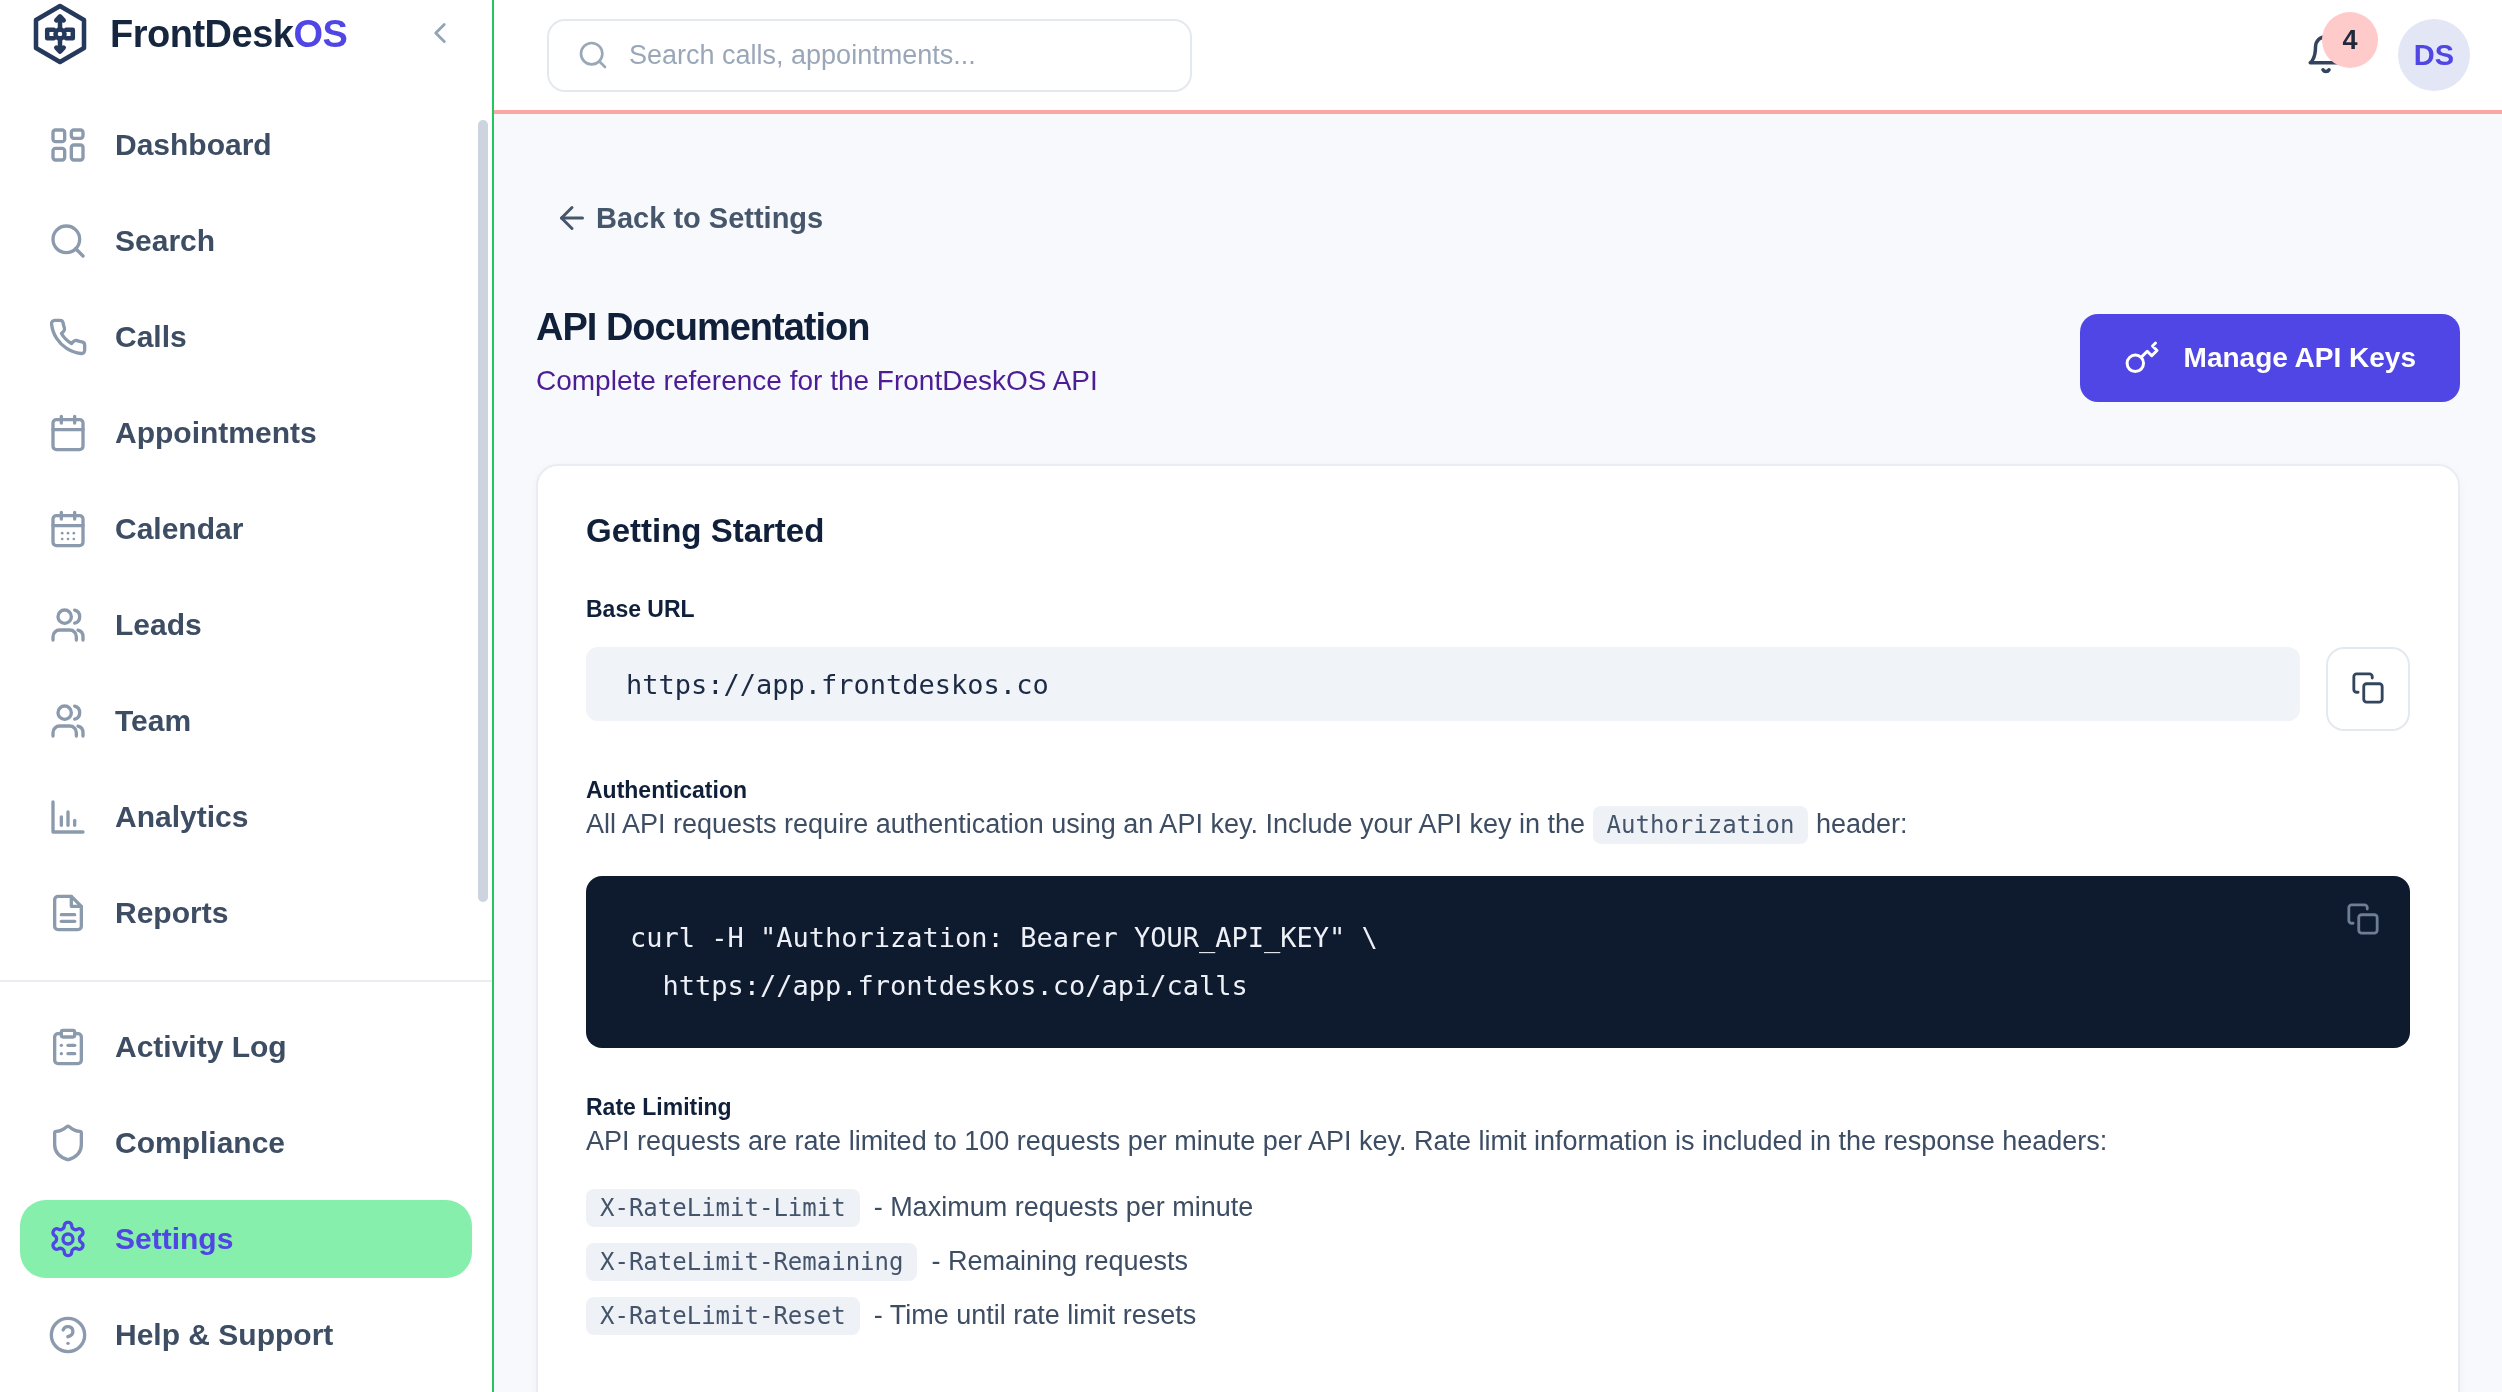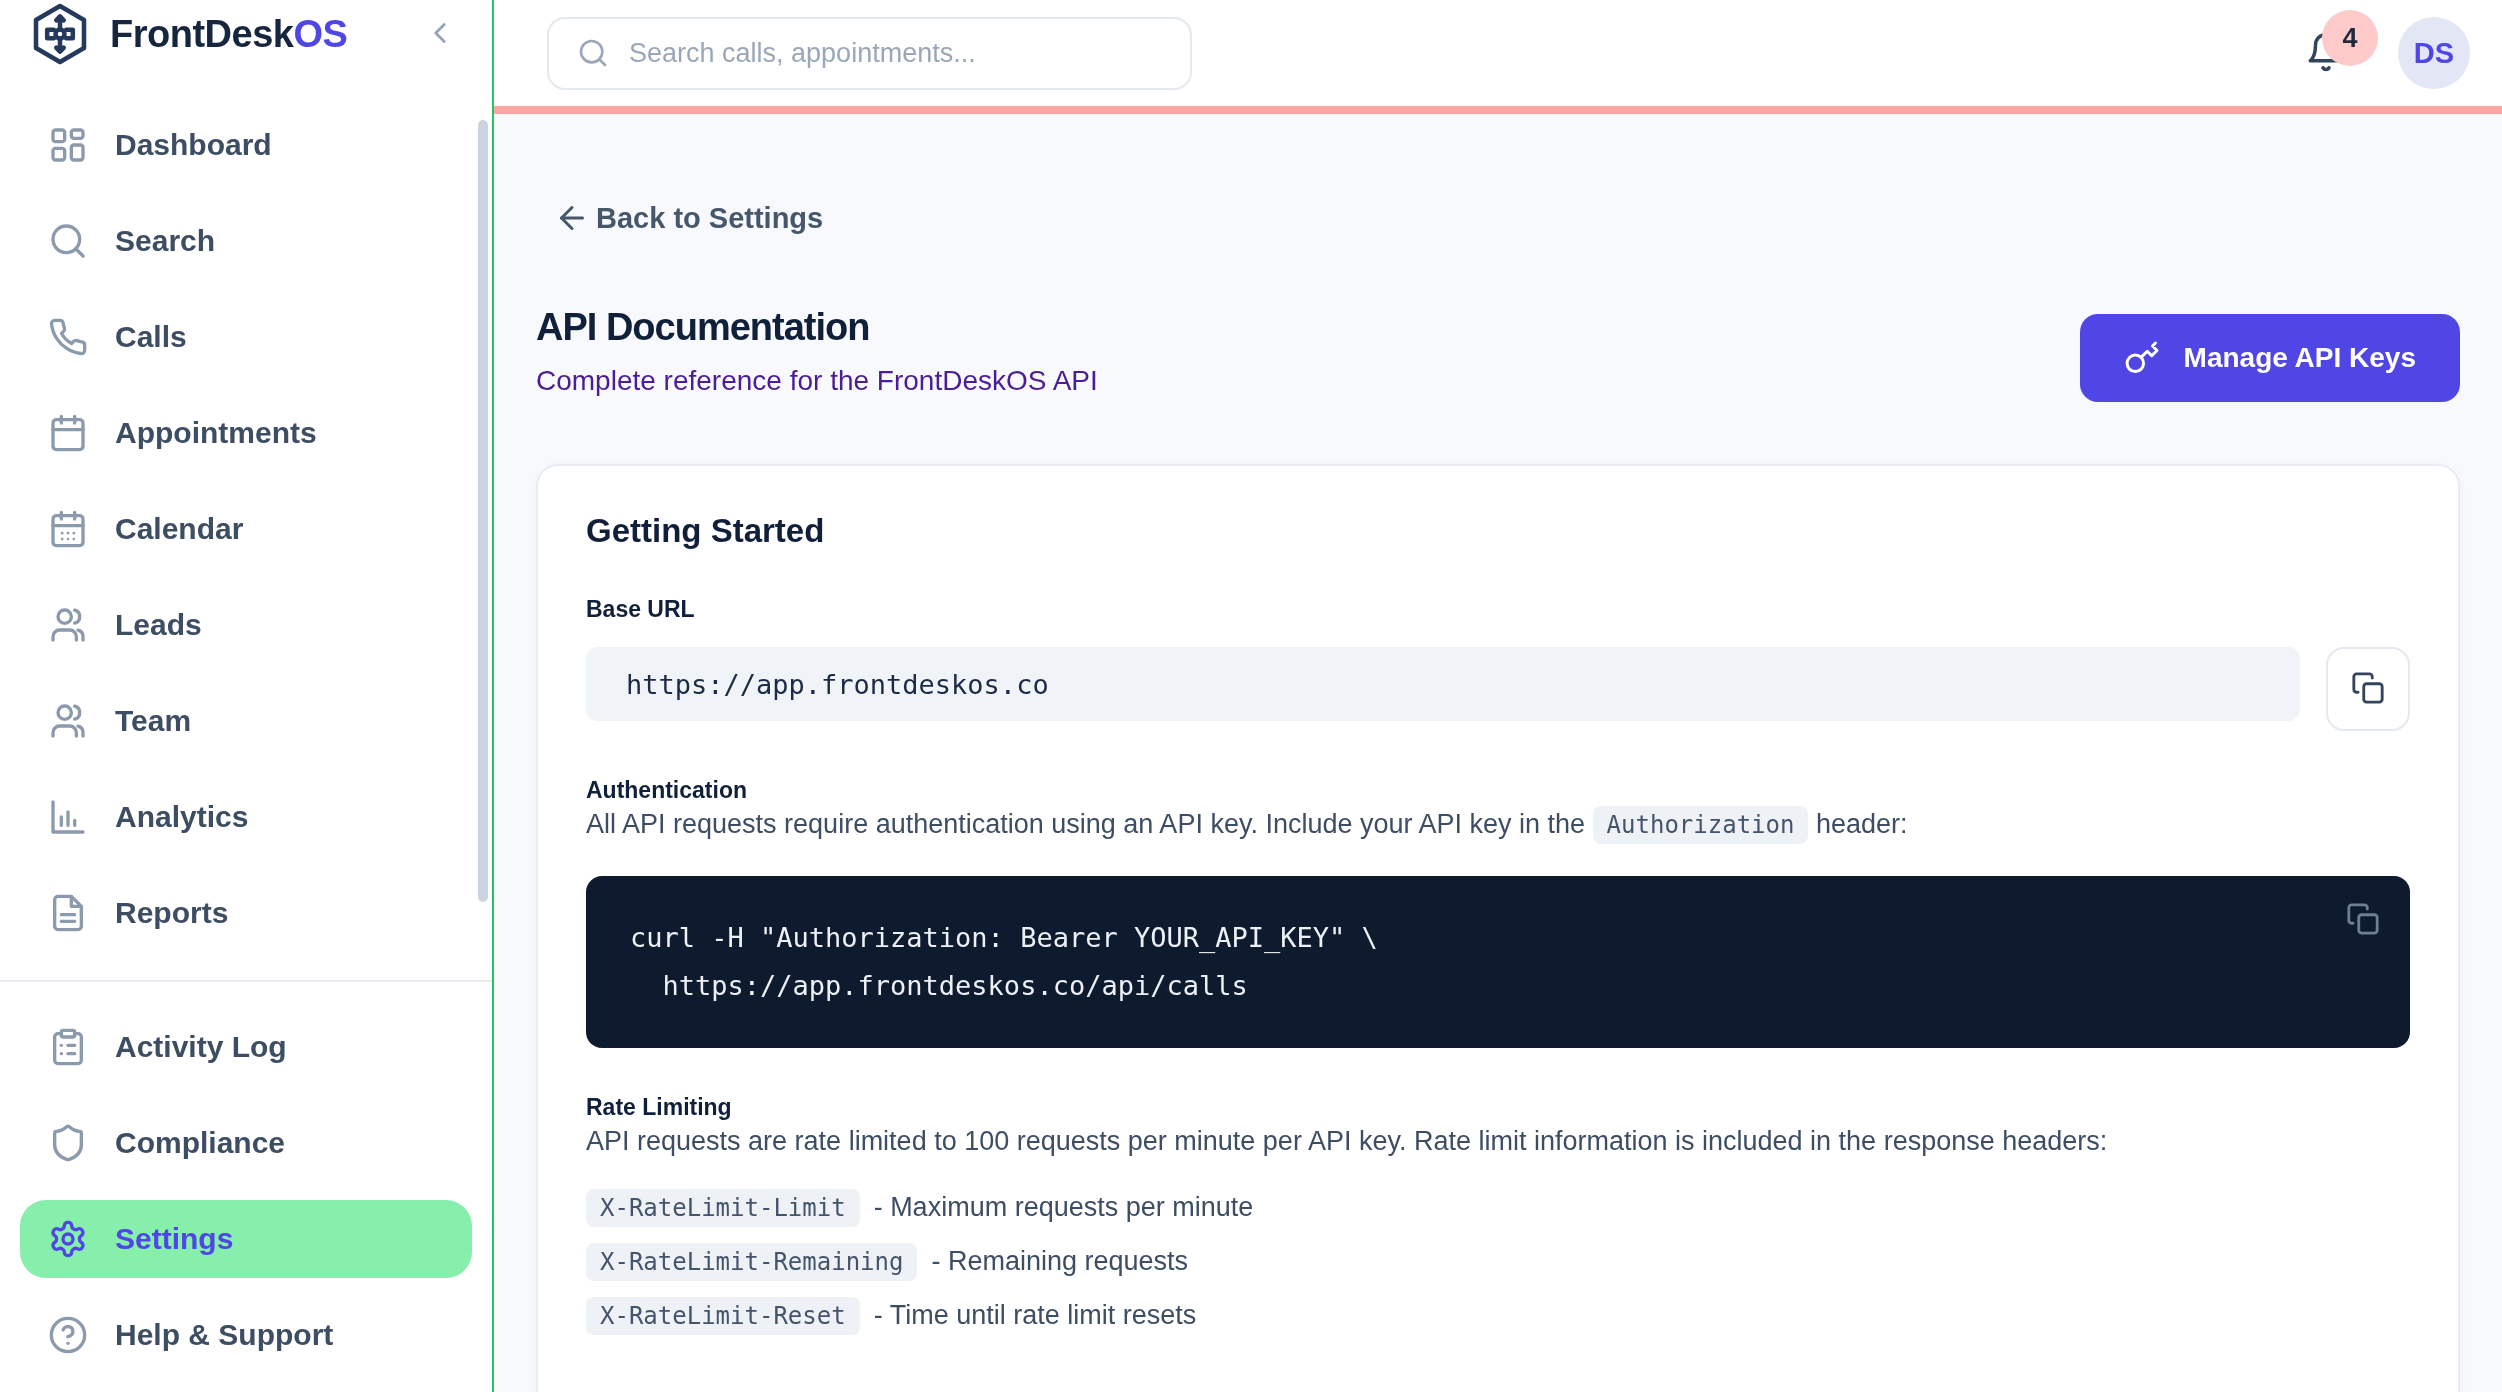--- a/index.html
+++ b/index.html
@@ -21,21 +21,21 @@
   .nav-item { display:flex; align-items:center; gap:27px; height:78px; padding:0 28px; border-radius:26px; margin-bottom:18px; color:#3d4d63; font-size:30px; font-weight:600; cursor:pointer; }
   .nav-item .nav-icon { width:40px; height:40px; display:inline-flex; color:#8b9aac; }
   .nav-item .nav-icon svg { width:40px; height:40px; }
   .nav-item.active { background:#86efac; color:#4f46e5; }
   .nav-item.active .nav-icon { color:#4f46e5; }
   .nav-divider { border-top:2px solid #e9edf2; margin:10px 0 26px 0; }
   .sidebar-scrollbar { position:absolute; top:120px; right:4px; width:10px; height:782px; border-radius:6px; background:#ccd5df; }
 
   
   .main { flex:1; display:flex; flex-direction:column; min-width:0; }
-  header { height:114px; min-height:114px; background:#ffffff; border-bottom:8px solid #fca5a5; display:flex; align-items:center; padding:0 32px 0 53px; }
+  header { height:114px; min-height:114px; background:#ffffff; border-bottom:4px solid #fca5a5; display:flex; align-items:center; padding:0 32px 0 53px; }
   .search-box { width:645px; height:73px; border:2px solid #e4e9ef; border-radius:18px; background:#ffffff; display:flex; align-items:center; gap:20px; padding:0 28px; }
   .search-box .s-icon { width:32px; height:32px; color:#9aa7b8; display:inline-flex; }
   .search-box .s-icon svg { width:32px; height:32px; }
   .search-box input { border:none; outline:none; flex:1; font-size:27px; font-family:inherit; color:#1b2a45; background:transparent; }
   .search-box input::placeholder { color:#9aa7b8; }
   .header-right { margin-left:auto; display:flex; align-items:center; gap:44px; }
   .bell-btn { position:relative; background:none; border:none; width:56px; height:70px; cursor:pointer; color:#33445e; }
   .bell-btn .b-icon svg { width:42px; height:42px; }
   .badge { position:absolute; top:-8px; right:-24px; min-width:56px; height:56px; border-radius:50%; background:#fecaca; color:#1e293b; font-size:27px; font-weight:600; display:flex; align-items:center; justify-content:center; }
   .avatar { width:72px; height:72px; border-radius:50%; background:#e2e6f5; color:#4f46e5; font-size:29px; font-weight:700; display:flex; align-items:center; justify-content:center; cursor:pointer; }

